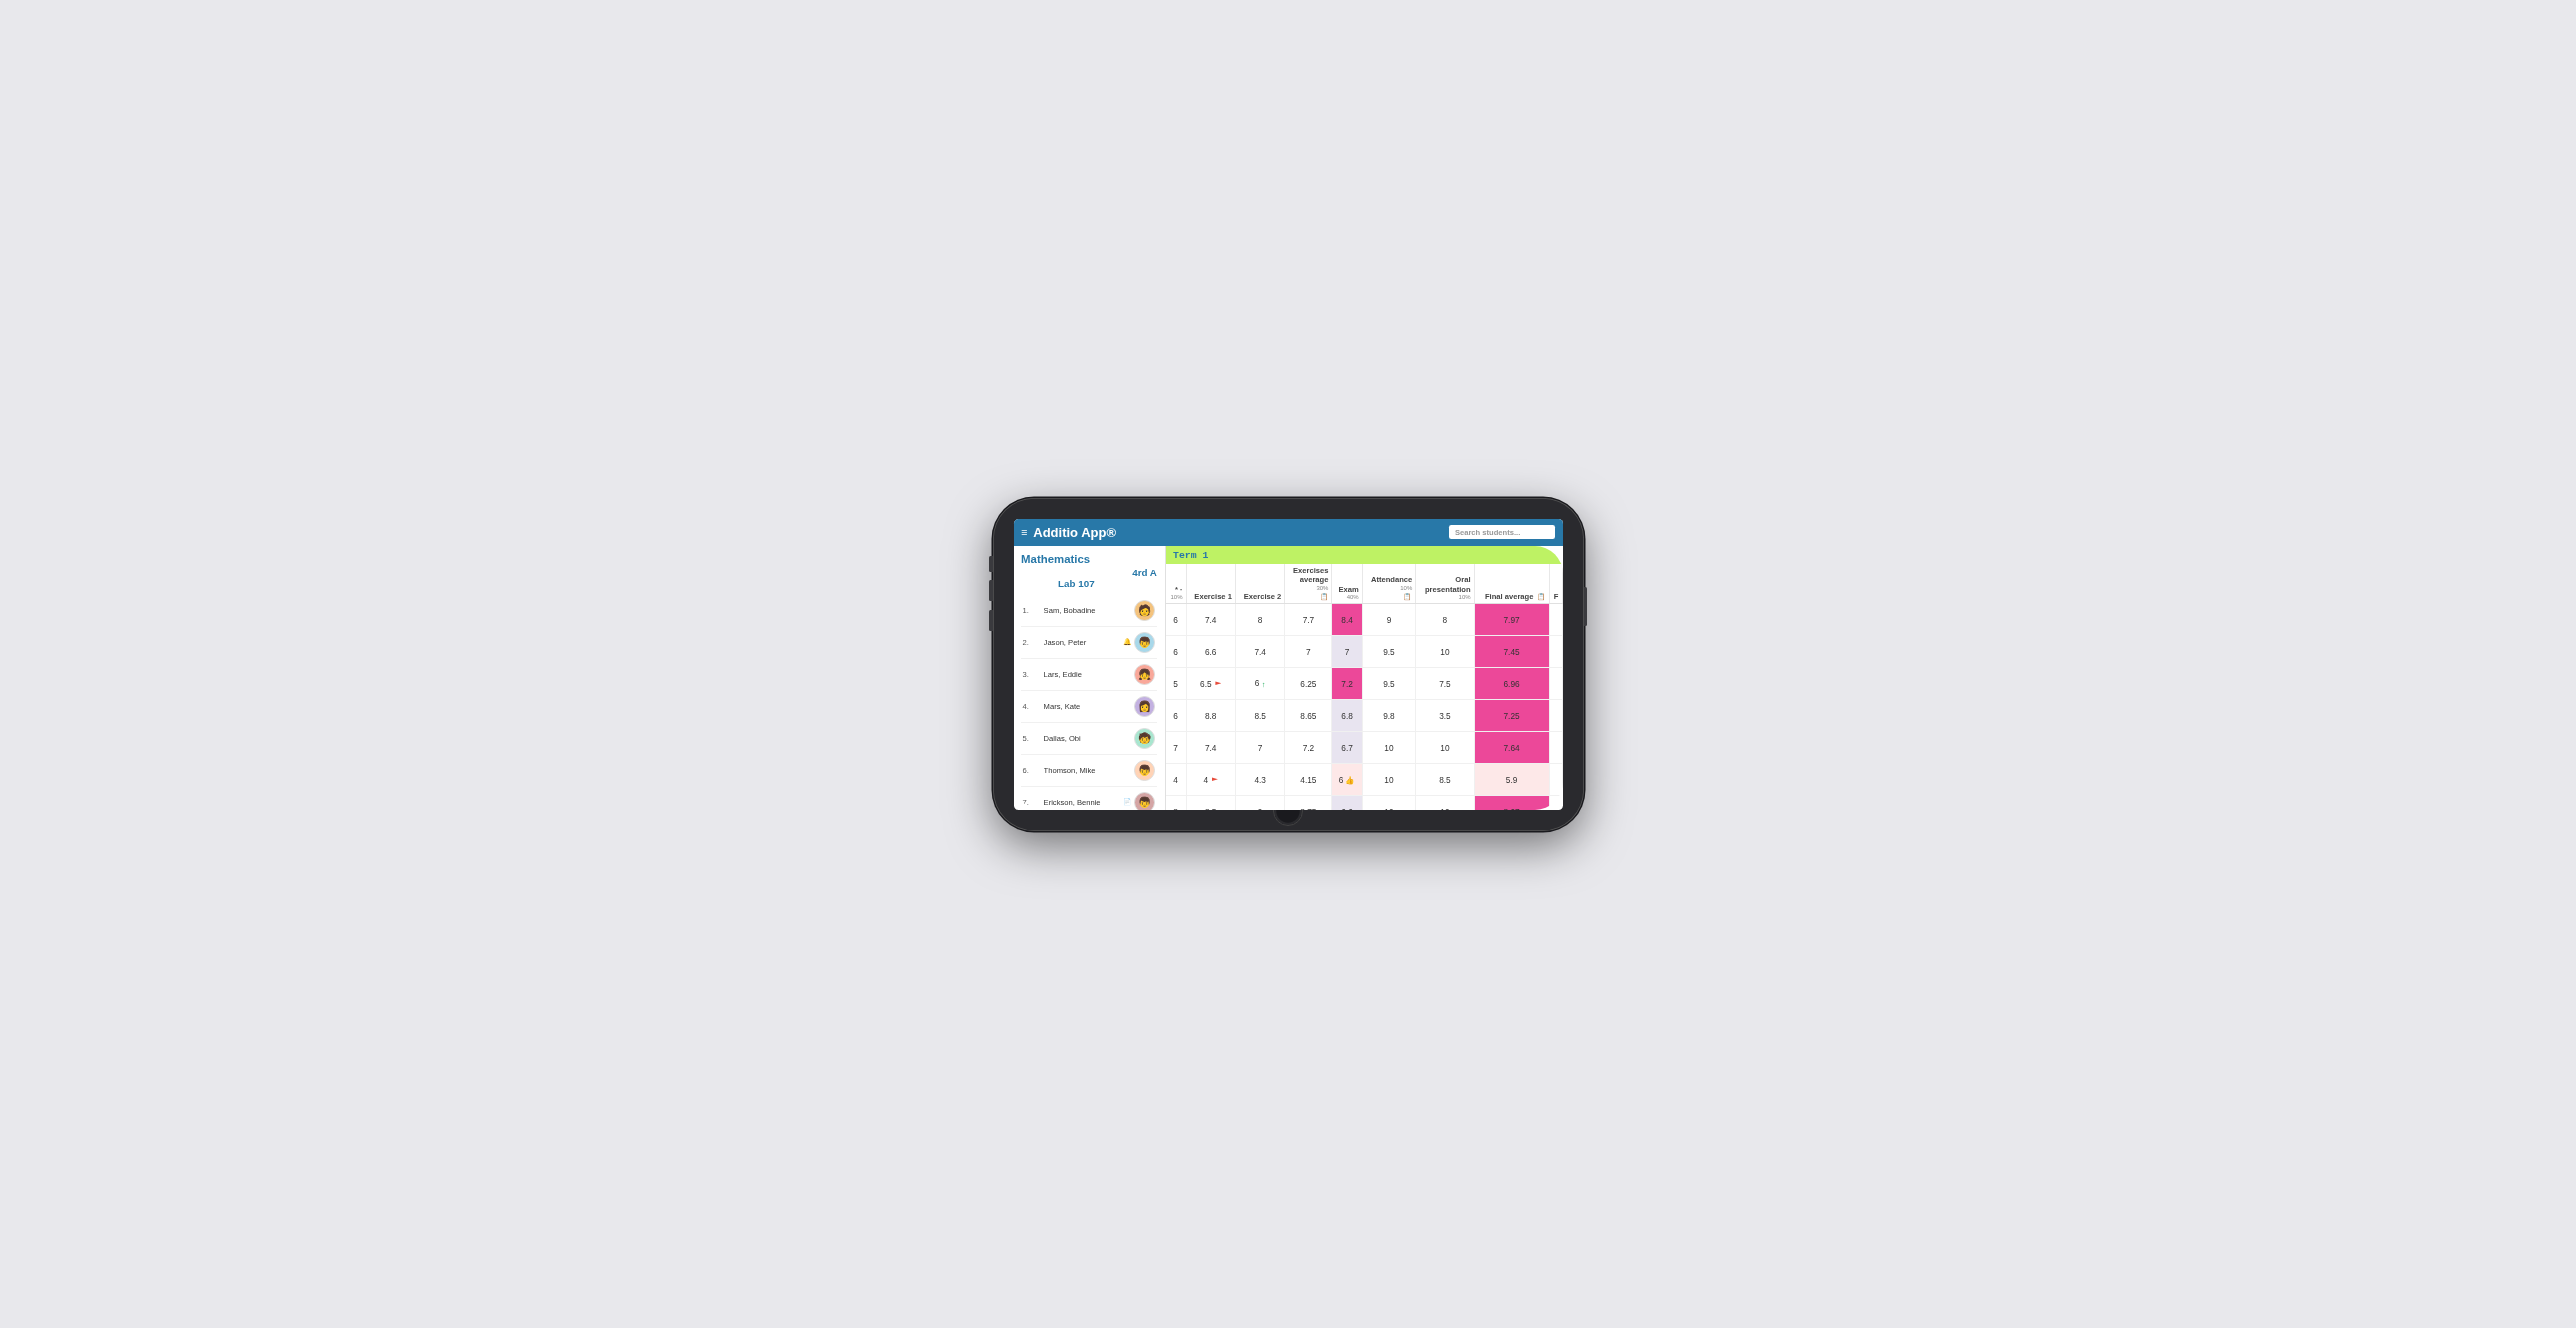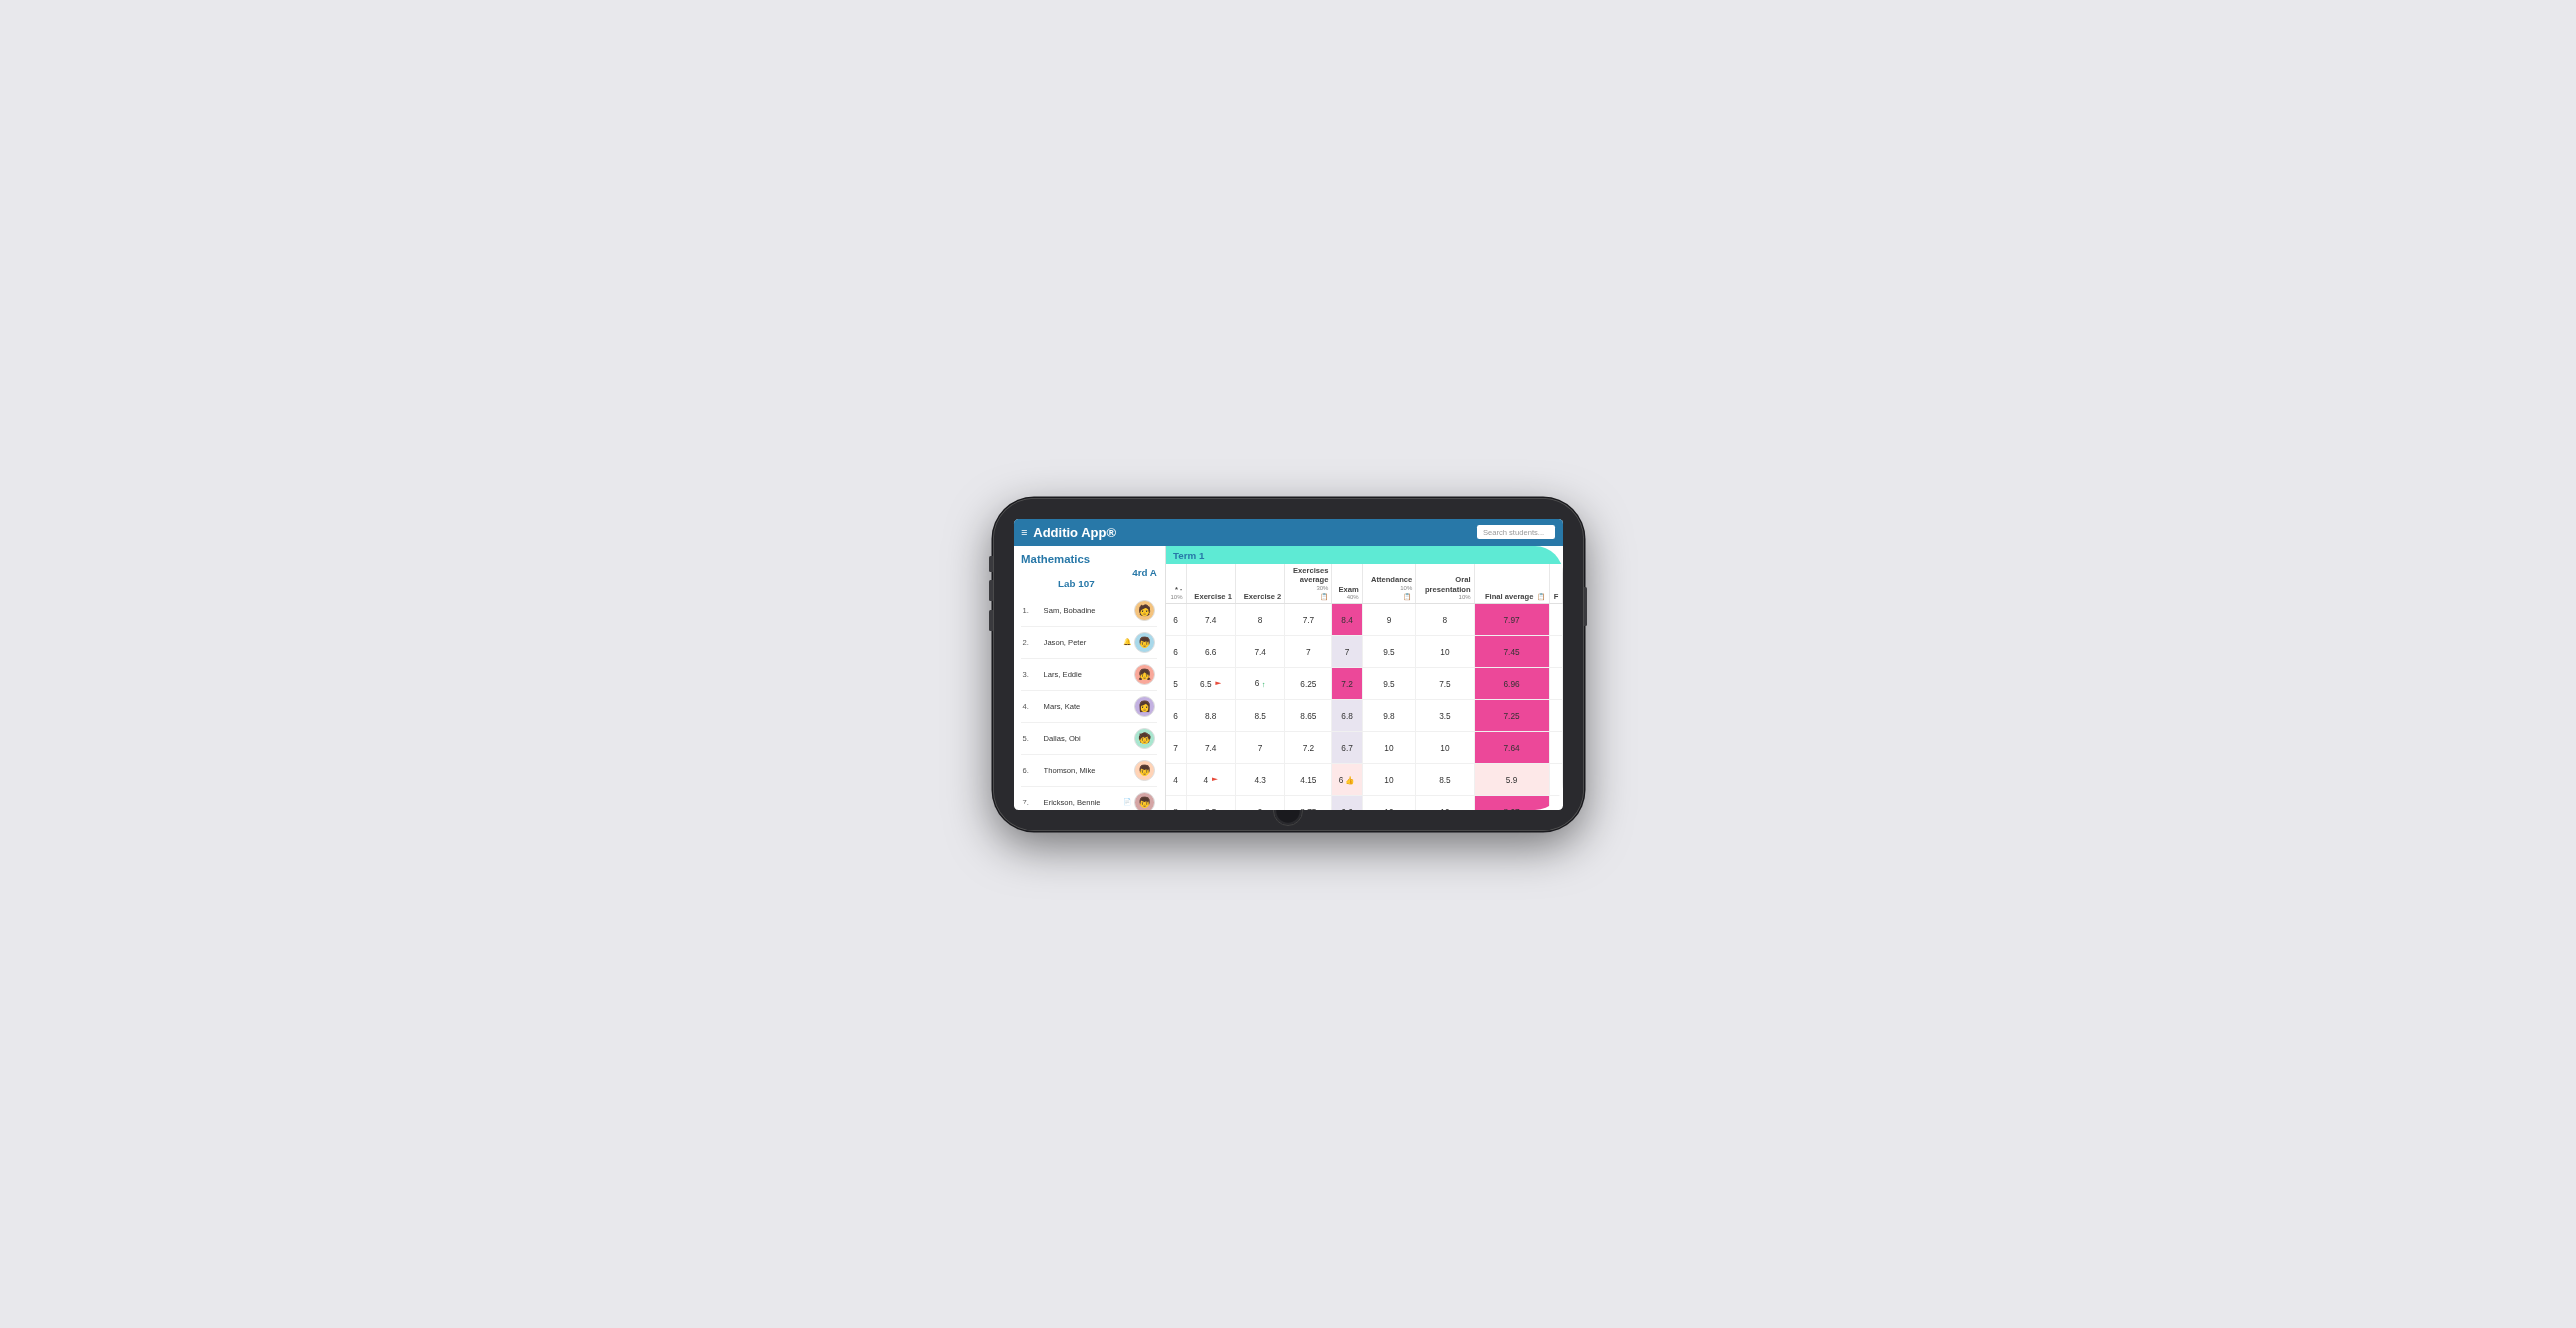--- a/index.html
+++ b/index.html
@@ -131,21 +131,22 @@
       font-weight: 600;
       flex: 1;
     }
 
     .search-box {
       background: #fff;
       border-radius: 2.3px;
       padding: 2.3px 6px;
       font-size: 7.6px;
       color: #999;
-      width: 78px;
+      width: 106px;
+      font-weight: bold;
     }
 
     
     .app-content {
       display: flex;
       flex: 1;
       overflow: hidden;
       border-radius: 28px;
     }
 
@@ -238,21 +239,22 @@
       flex: 1;
       overflow-x: auto;
       overflow-y: auto;
     }
 
     .term-header {
       font-size: 9.8px;
       font-weight: 600;
       color: #2878a8;
       padding: 4.5px 7.6px 3px;
-      background: #5eead4;
+      background: #bef264;
+      font-family: Liberation Mono, monospace;
     }
 
     .grade-table {
       width: 100%;
       border-collapse: collapse;
       font-size: 7.6px;
     }
 
     .grade-table th {
       background: #fff;

